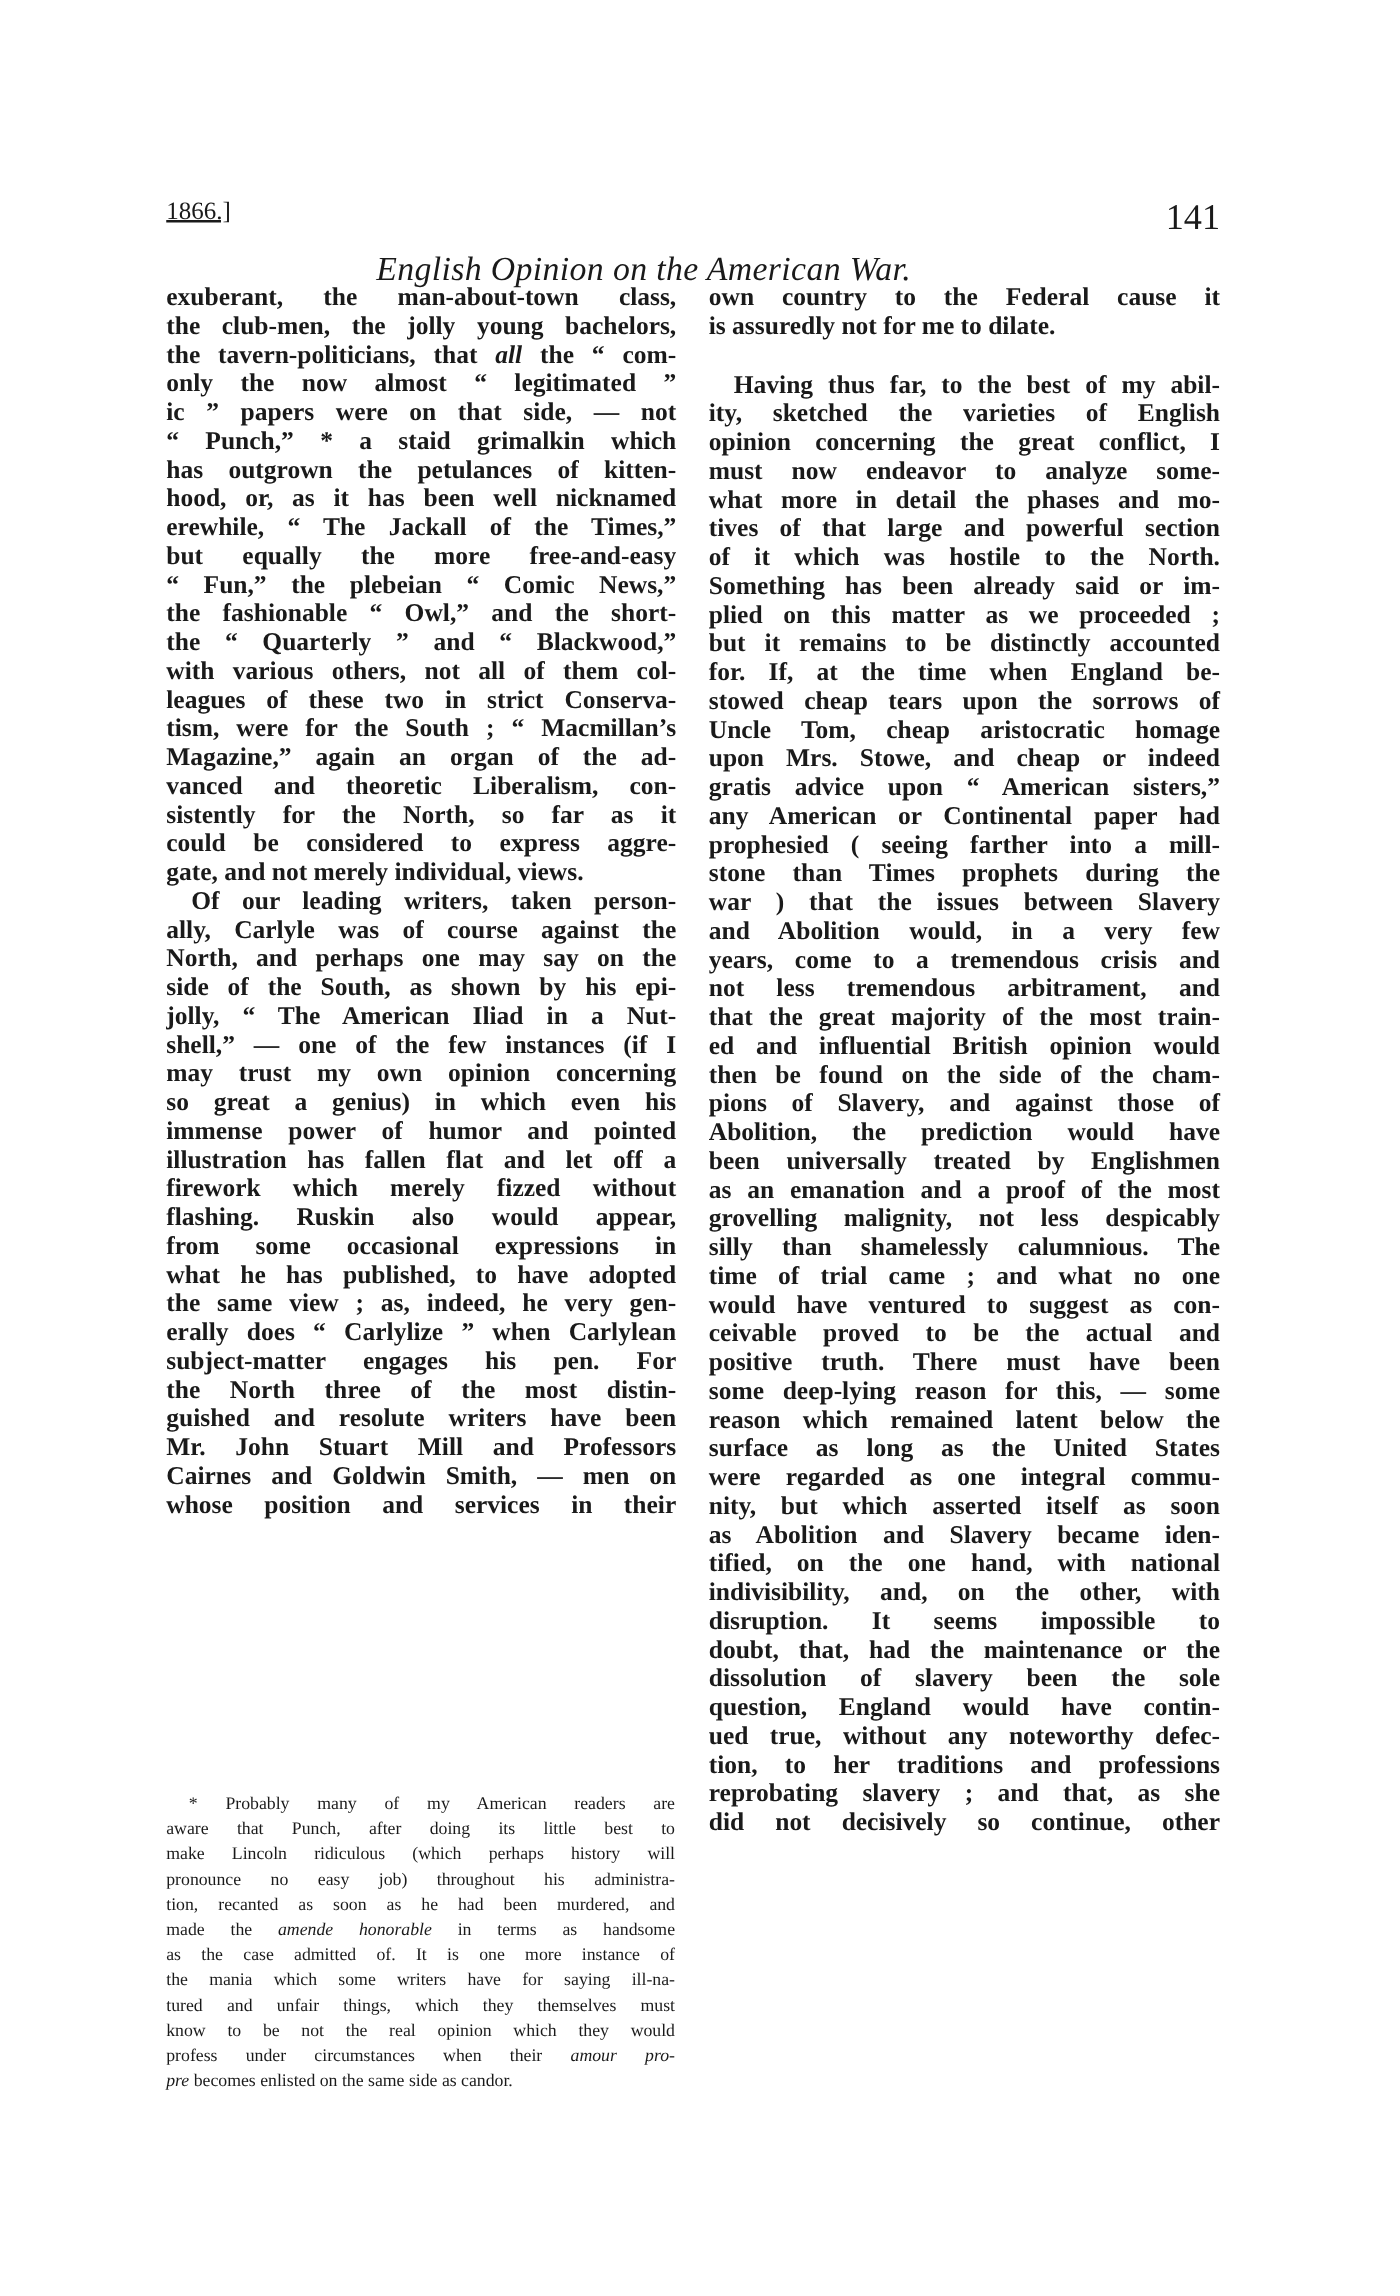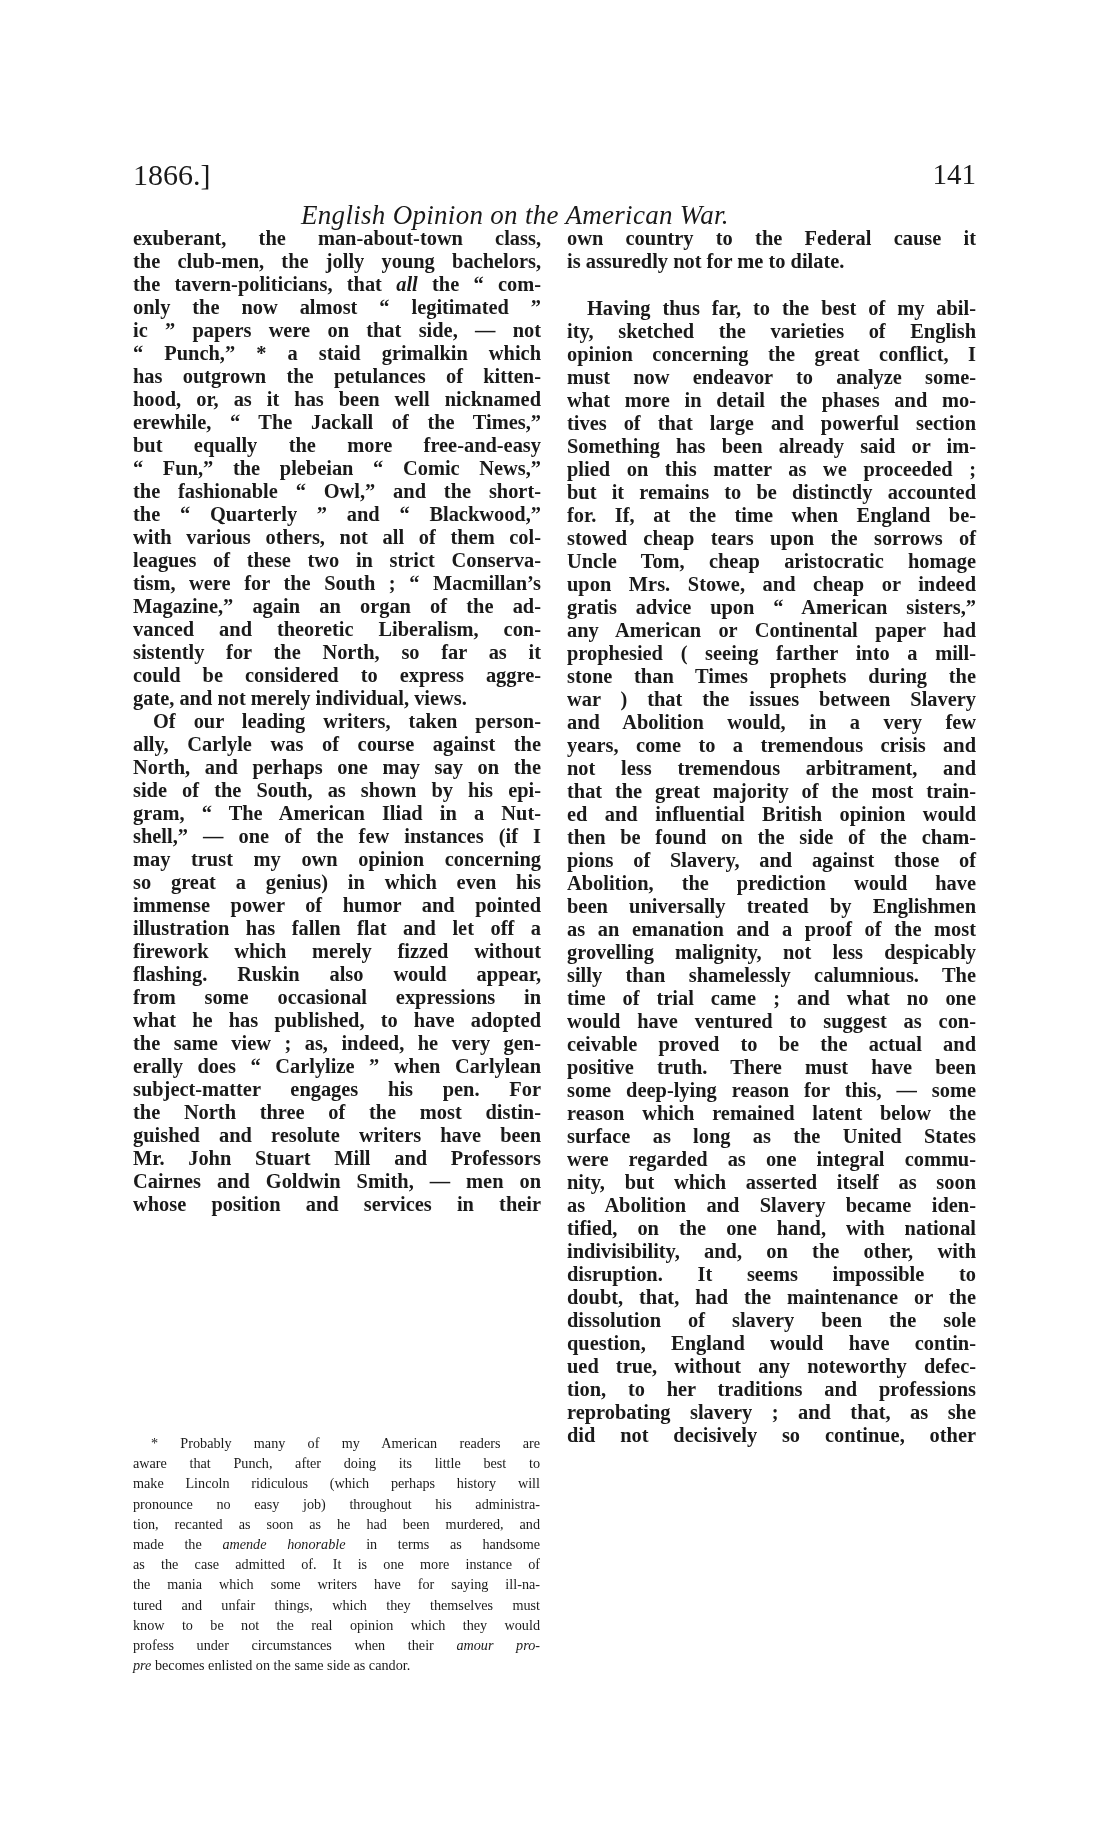--- a/index.html
+++ b/index.html
@@ -1,20 +1,20 @@
 <!DOCTYPE html>
 <html><head>
 <meta charset="utf-8">
 <style>
   html, body { margin: 0; padding: 0; background: #ffffff; }
   body { width: 1120px; height: 1837px; position: relative; overflow: hidden;
          font-family: "DejaVu Serif", "Liberation Serif", serif; color: #1a1a1a; }
   .page { position: absolute; left: 0; top: 0; width: 1120px; height: 1837px; }
   .running-head { position: absolute; top: 158px; left: 133px; width: 843px; height: 40px; }
-  .rh-year { position: absolute; left: 0; top: 0; font-family: "Liberation Serif", serif; font-size: 30px; }
+  .rh-year { position: absolute; left: 0; top: 0; font-family: "Liberation Serif", serif; font-size: 20px; text-decoration: underline; }
   .rh-title { position: absolute; left: 168px; top: 0; font-family: "Liberation Serif", serif; font-style: italic; font-size: 27px; letter-spacing: 0.3px; margin-top: 42px; }
   .rh-page { position: absolute; right: 0; top: 0; font-family: "Liberation Serif", serif; font-size: 29px; }
   .col { position: absolute; font-family: "Liberation Serif", serif; font-size: 20.4px; line-height: 23px; font-weight: bold; }
   .col-left { left: 133px; top: 227px; width: 408px; }
   .col-right { left: 567px; top: 227px; width: 409px; }
   .line { display: block; height: 23px; white-space: nowrap; text-align: justify; text-align-last: justify; }
   .line.last { text-align-last: left; }
   .line.indent { padding-left: 20px; }
   .gap { display: block; height: 24px; }
   .footnote { position: absolute; left: 133px; top: 1433px; width: 407px;
@@ -53,21 +53,21 @@
     <span class="line">tism, were for the South ; “ Macmillan’s</span>
     <span class="line">Magazine,” again an organ of the ad-</span>
     <span class="line">vanced and theoretic Liberalism, con-</span>
     <span class="line">sistently for the North, so far as it</span>
     <span class="line">could be considered to express aggre-</span>
     <span class="line last">gate, and not merely individual, views.</span>
     <span class="line indent">Of our leading writers, taken person-</span>
     <span class="line">ally, Carlyle was of course against the</span>
     <span class="line">North, and perhaps one may say on the</span>
     <span class="line">side of the South, as shown by his epi-</span>
-    <span class="line">gram, “ The American Iliad in a Nut-</span>
+    <span class="line">jolly, “ The American Iliad in a Nut-</span>
     <span class="line">shell,” — one of the few instances (if I</span>
     <span class="line">may trust my own opinion concerning</span>
     <span class="line">so great a genius) in which even his</span>
     <span class="line">immense power of humor and pointed</span>
     <span class="line">illustration has fallen flat and let off a</span>
     <span class="line">firework which merely fizzed without</span>
     <span class="line">flashing.  Ruskin also would appear,</span>
     <span class="line">from some occasional expressions in</span>
     <span class="line">what he has published, to have adopted</span>
     <span class="line">the same view ; as, indeed, he very gen-</span>
@@ -98,20 +98,21 @@
   <div class="col col-right">
     <span class="line">own country to the Federal cause it</span>
     <span class="line last">is assuredly not for me to dilate.</span>
     <span class="gap"></span>
     <span class="line indent">Having thus far, to the best of my abil-</span>
     <span class="line">ity, sketched the varieties of English</span>
     <span class="line">opinion concerning the great conflict, I</span>
     <span class="line">must now endeavor to analyze some-</span>
     <span class="line">what more in detail the phases and mo-</span>
     <span class="line">tives of that large and powerful section</span>
+    <span class="line">of it which was hostile to the North.</span>
     <span class="line">Something has been already said or im-</span>
     <span class="line">plied on this matter as we proceeded ;</span>
     <span class="line">but it remains to be distinctly accounted</span>
     <span class="line">for.  If, at the time when England be-</span>
     <span class="line">stowed cheap tears upon the sorrows of</span>
     <span class="line">Uncle Tom, cheap aristocratic homage</span>
     <span class="line">upon Mrs. Stowe, and cheap or indeed</span>
     <span class="line">gratis advice upon “ American sisters,”</span>
     <span class="line">any American or Continental paper had</span>
     <span class="line">prophesied ( seeing farther into a mill-</span>

